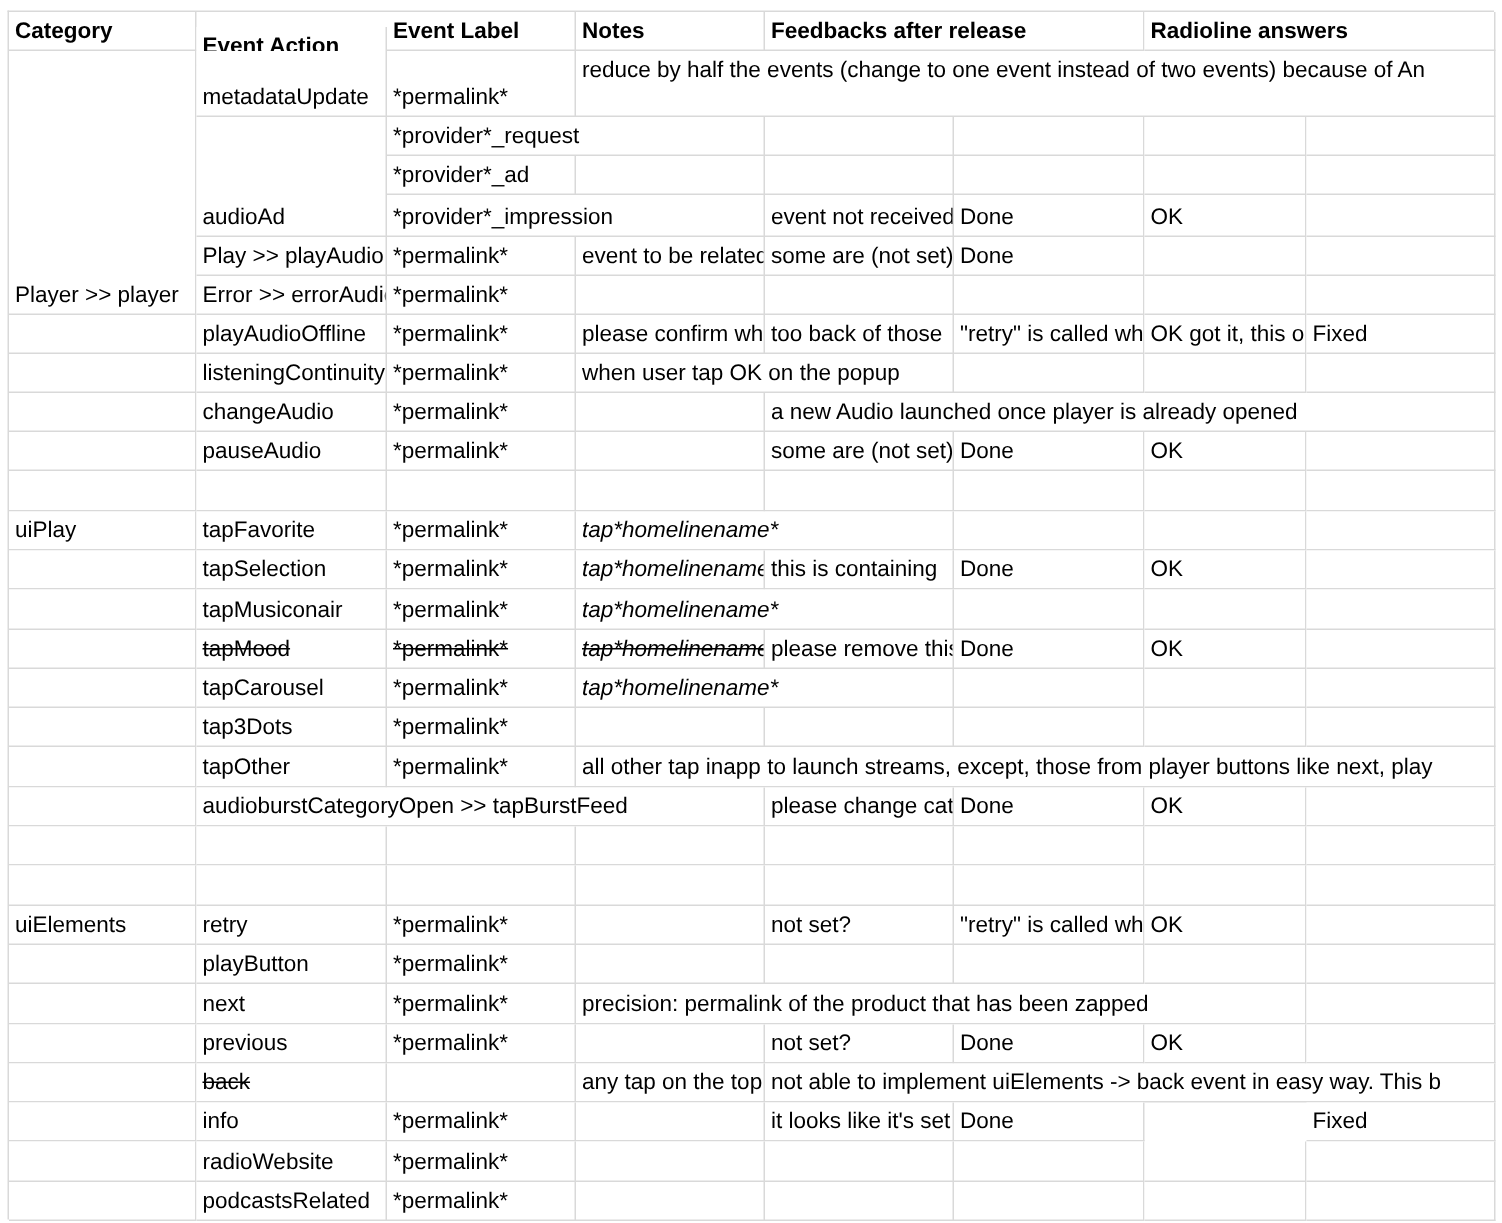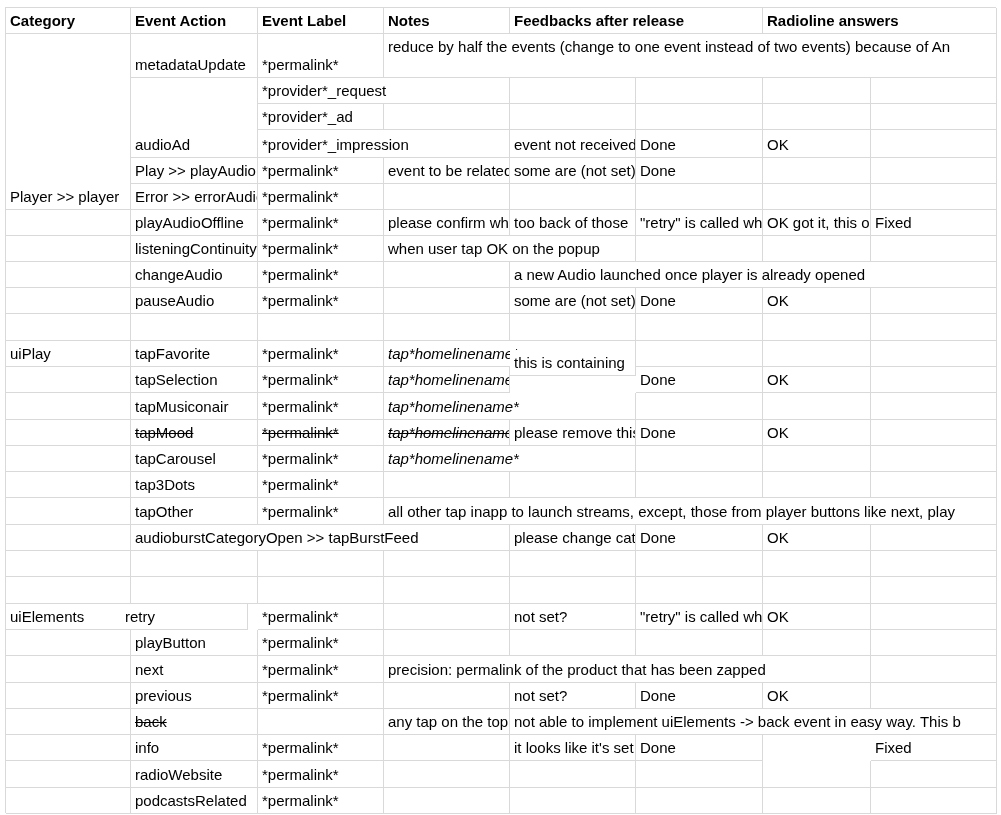--- a/index.html
+++ b/index.html
@@ -20,21 +20,21 @@
 </head>
 <body>
 
 <div id="sheet">
   <div class="frame-top"></div>
   <div class="frame-left"></div>
   <div id="header-row">
       <div class="cell hdr" style="left: 6px; width: 125px; top: 8px; height: 26px;">
         <span>Category</span>
       </div>
-      <div class="cell hdr" style="left: 131px; width: 127px; top: 8px; height: 26px;">
+      <div class="cell hdr" style="left: 131px; width: 127px; top: 18px; height: 26px;">
         <span>Event Action</span>
       </div>
       <div class="cell hdr" style="left: 258px; width: 126px; top: 8px; height: 26px;">
         <span>Event Label</span>
       </div>
       <div class="cell hdr" style="left: 384px; width: 126px; top: 8px; height: 26px;">
         <span>Notes</span>
       </div>
       <div class="cell hdr" style="left: 510px; width: 253px; top: 8px; height: 26px;">
         <span>Feedbacks after release</span>
@@ -283,21 +283,21 @@
       </div>
       <div class="cell" style="left: 131px; width: 127px; top: 367px; height: 26px;">
         <span>tapSelection</span>
       </div>
       <div class="cell" style="left: 258px; width: 126px; top: 367px; height: 26px;">
         <span>*permalink*</span>
       </div>
       <div class="cell italic" style="left: 384px; width: 126px; top: 367px; height: 26px;">
         <span>tap*homelinename*</span>
       </div>
-      <div class="cell" style="left: 510px; width: 126px; top: 350px; height: 26px; text-align: center;">
+      <div class="cell" style="left: 510px; width: 126px; top: 367px; height: 26px; text-align: center;">
         <span>this is containing</span>
       </div>
       <div class="cell" style="left: 636px; width: 127px; top: 367px; height: 26px;">
         <span>Done</span>
       </div>
       <div class="cell" style="left: 763px; width: 108px; top: 367px; height: 26px;">
         <span>OK</span>
       </div>
       <div class="cell" style="left: 871px; width: 126px; top: 367px; height: 26px;">
         <span></span>
@@ -466,21 +466,21 @@
       </div>
       <div class="cell" style="left: 763px; width: 108px; top: 577px; height: 27px;">
         <span></span>
       </div>
       <div class="cell" style="left: 871px; width: 126px; top: 577px; height: 27px;">
         <span></span>
       </div>
       <div class="cell" style="left: 6px; width: 125px; top: 604px; height: 26px; text-align: right;">
         <span>uiElements</span>
       </div>
-      <div class="cell" style="left: 121px; width: 127px; top: 604px; height: 26px;">
+      <div class="cell" style="left: 131px; width: 127px; top: 604px; height: 26px;">
         <span>retry</span>
       </div>
       <div class="cell" style="left: 258px; width: 126px; top: 604px; height: 26px;">
         <span>*permalink*</span>
       </div>
       <div class="cell" style="left: 384px; width: 126px; top: 604px; height: 26px;">
         <span></span>
       </div>
       <div class="cell" style="left: 510px; width: 126px; top: 604px; height: 26px;">
         <span>not set?</span>

